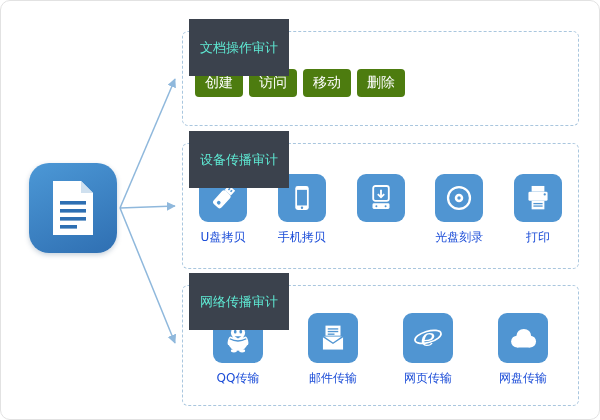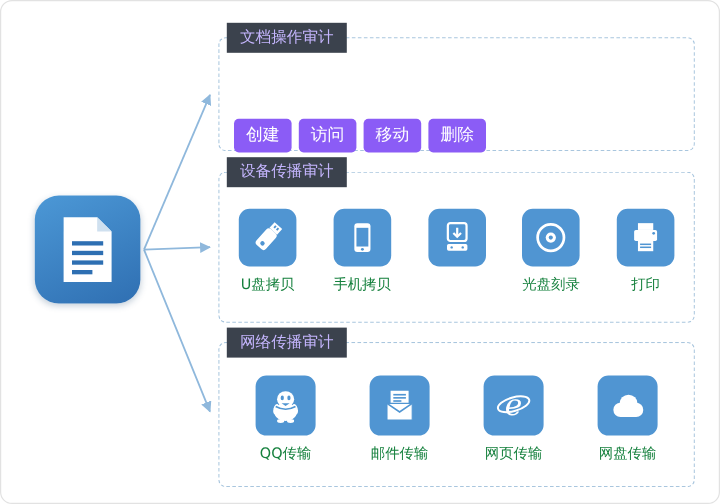--- a/index.html
+++ b/index.html
@@ -29,47 +29,46 @@
     box-sizing: border-box;
     border: 1px dashed #a9c6de;
     border-radius: 6px;
   }
   .box-doc { top: 30px;  height: 95px;  }
   .box-dev { top: 142px; height: 126px; }
   .box-net { top: 284px; height: 121px; }
 
   .tag {
     position: absolute; top: -13px; left: 6px;
-    background: #3b424d; color: #c4b5fd;
+    background: #3b424d; color: #5eead4;
     font-size: 13px; line-height: 1;
-    padding: 6px 11px;
+    padding: 22px 11px;
     white-space: nowrap;
   }
 
   .btn-row { display: flex; gap: 6px; padding: 37px 8px 0 12px; }
   .btn {
     width: 48px; height: 28px;
-    background: #8b5cf6; border-radius: 4px;
+    background: #4d7c0f; border-radius: 4px;
     color: #ffffff; font-size: 14px;
     display: flex; align-items: center; justify-content: center;
     flex: none;
-    margin-top: 30px;
   }
 
   .tile-row { display: flex; justify-content: space-between; }
   .box-dev .tile-row { padding: 30px 16px 0 16px; }
   .box-net .tile-row { padding: 27px 30px 0 30px; }
   .tile-item { display: flex; flex-direction: column; align-items: center; }
   .tile {
     width: 48px; height: 48px;
     background: #5095d2; border-radius: 9px;
     display: flex; align-items: center; justify-content: center;
   }
   .box-net .tile { width: 50px; height: 50px; }
-  .tile-label { margin-top: 7px; font-size: 12px; color: #15803d; white-space: nowrap; }
+  .tile-label { margin-top: 7px; font-size: 12px; color: #1d4ed8; white-space: nowrap; }
 </style>
 </head>
 <body>
 
 <div class="canvas">
 
   <svg class="arrows" width="600" height="420">
     <defs>
       <marker id="ah" markerWidth="8" markerHeight="8" refX="5.5" refY="3" orient="auto">
         <path d="M0 0 L6 3 L0 6 Z" fill="#8fb8dc"></path>

